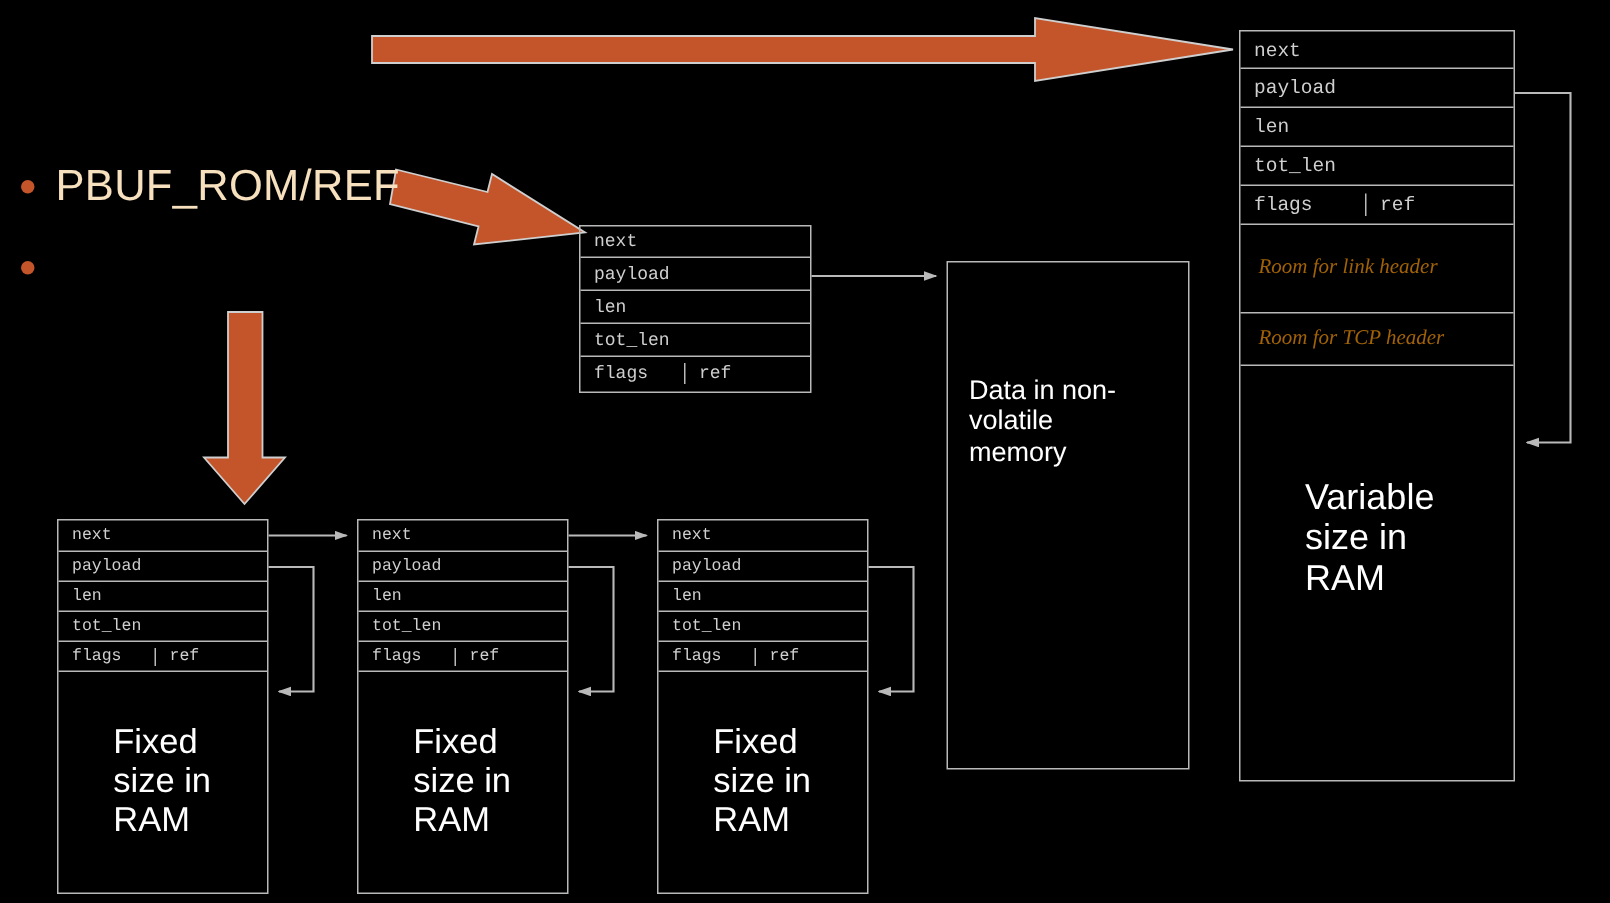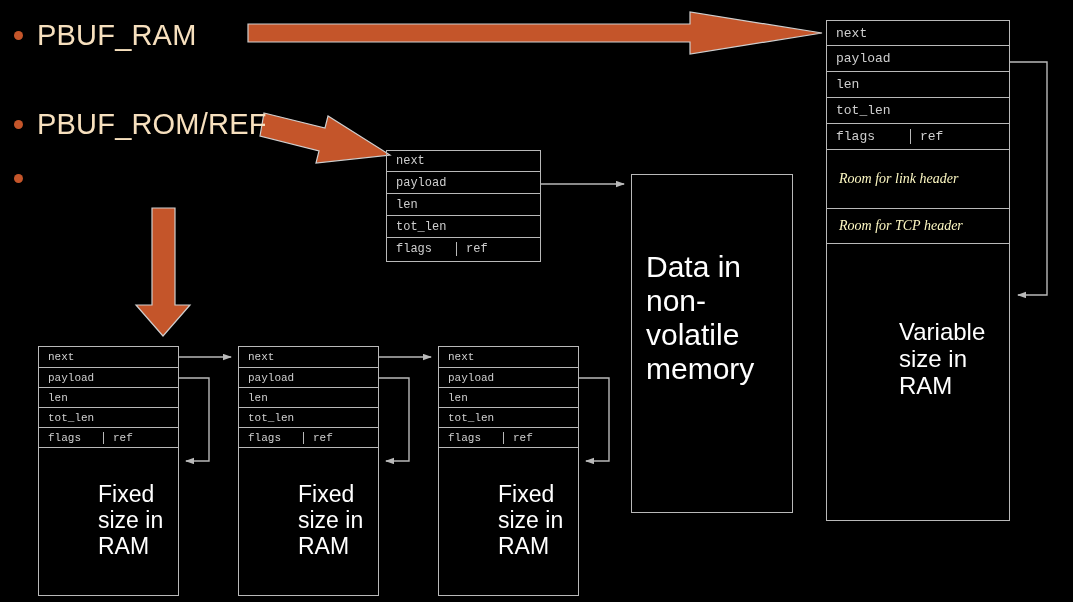--- a/index.html
+++ b/index.html
@@ -13,25 +13,25 @@
                   font-family:"Liberation Sans",sans-serif;}
 
   
   .pbuf{position:absolute;box-sizing:border-box;border:1.5px solid #b9b9b9;}
   .prow{box-sizing:border-box;border-bottom:1.5px solid #b9b9b9;display:flex;align-items:center;
         color:#cfcfcf;font-family:"Liberation Mono","DejaVu Sans Mono",monospace;}
   .prow:last-child{border-bottom:none;}
   .prow .cell{padding-left:9px;overflow:hidden;white-space:nowrap;}
   .prow .cell.split{box-sizing:border-box;border-right:1.5px solid #b9b9b9;}
   .prow .cell.nosplit{border-right:none;}
-  .datarow{box-sizing:border-box;display:flex;align-items:center;justify-content:flex-end;
+  .datarow{box-sizing:border-box;display:flex;align-items:center;justify-content:center;
            color:#ffffff;}
   .datarow span{padding-left:14px;line-height:1.12;}
   .roomrow{box-sizing:border-box;border-bottom:1.5px solid #b9b9b9;display:flex;align-items:center;
-           color:#fef9c3;font-family:"Liberation Serif","DejaVu Serif",serif;font-style:italic;}
+           color:#a16207;font-family:"Liberation Serif","DejaVu Serif",serif;font-style:italic;}
   .roomrow span{padding-left:12px;}
 
   
   .plainbox{position:absolute;box-sizing:border-box;border:1.5px solid #b9b9b9;color:#fff;}
   .plainbox span{display:block;}
 
   
   #wires{position:absolute;left:0;top:0;width:1073px;height:602px;pointer-events:none;}
 </style>
 </head>
@@ -77,24 +77,20 @@
       <path d="M179,378 L209,378 L209,461 L186,461" marker-end="url(#ahead)"></path>
     </g>
     <g stroke="#b9b9b9" stroke-width="1.4" fill="none">
       <path d="M379,378 L409,378 L409,461 L386,461" marker-end="url(#ahead)"></path>
     </g>
     <g stroke="#b9b9b9" stroke-width="1.4" fill="none">
       <path d="M579,378 L609,378 L609,461 L586,461" marker-end="url(#ahead)"></path>
     </g>
   </svg>
 
-  <div class="bullet" style="left:14px; top:19px;">
-    <span class="dot"></span>
-    <span class="blabel">PBUF_RAM</span>
-  </div>
 
   <div class="bullet" style="left:14px; top:96px;margin-top:12px;">
     <span class="dot"></span>
     <span class="blabel">PBUF_ROM/REF</span>
   </div>
 
   <div class="bullet" style="left:14px; top:174px;">
     <span class="dot"></span>
   </div>
 
@@ -143,21 +139,21 @@
       <span class="cell">tot_len</span>
     </div>
     <div class="prow" style="height:22px;font-size:12px;">
       <span class="cell split" style="width:70px;">flags</span>
       <span class="cell nosplit" style="flex:1;">ref</span>
     </div>
   </div>
 
   <div class="plainbox" style="left:631px; top:174px; width:162px; height:339px;
               display:flex; align-items:flex-start; justify-content:flex-start;">
-    <span style="font-size:30px;line-height:1.13;padding:75px 0 0 14px;max-width:120px;">Data in non-volatile memory</span>
+    <span style="font-size:18px;line-height:1.13;padding:75px 0 0 14px;max-width:120px;">Data in non-volatile memory</span>
   </div>
 
   <div class="pbuf" style="left:38px; top:346px; width:141px; height:250px;">
     <div class="prow" style="height:21px;font-size:11px;">
       <span class="cell">next</span>
     </div>
     <div class="prow" style="height:20px;font-size:11px;">
       <span class="cell">payload</span>
     </div>
     <div class="prow" style="height:20px;font-size:11px;">

